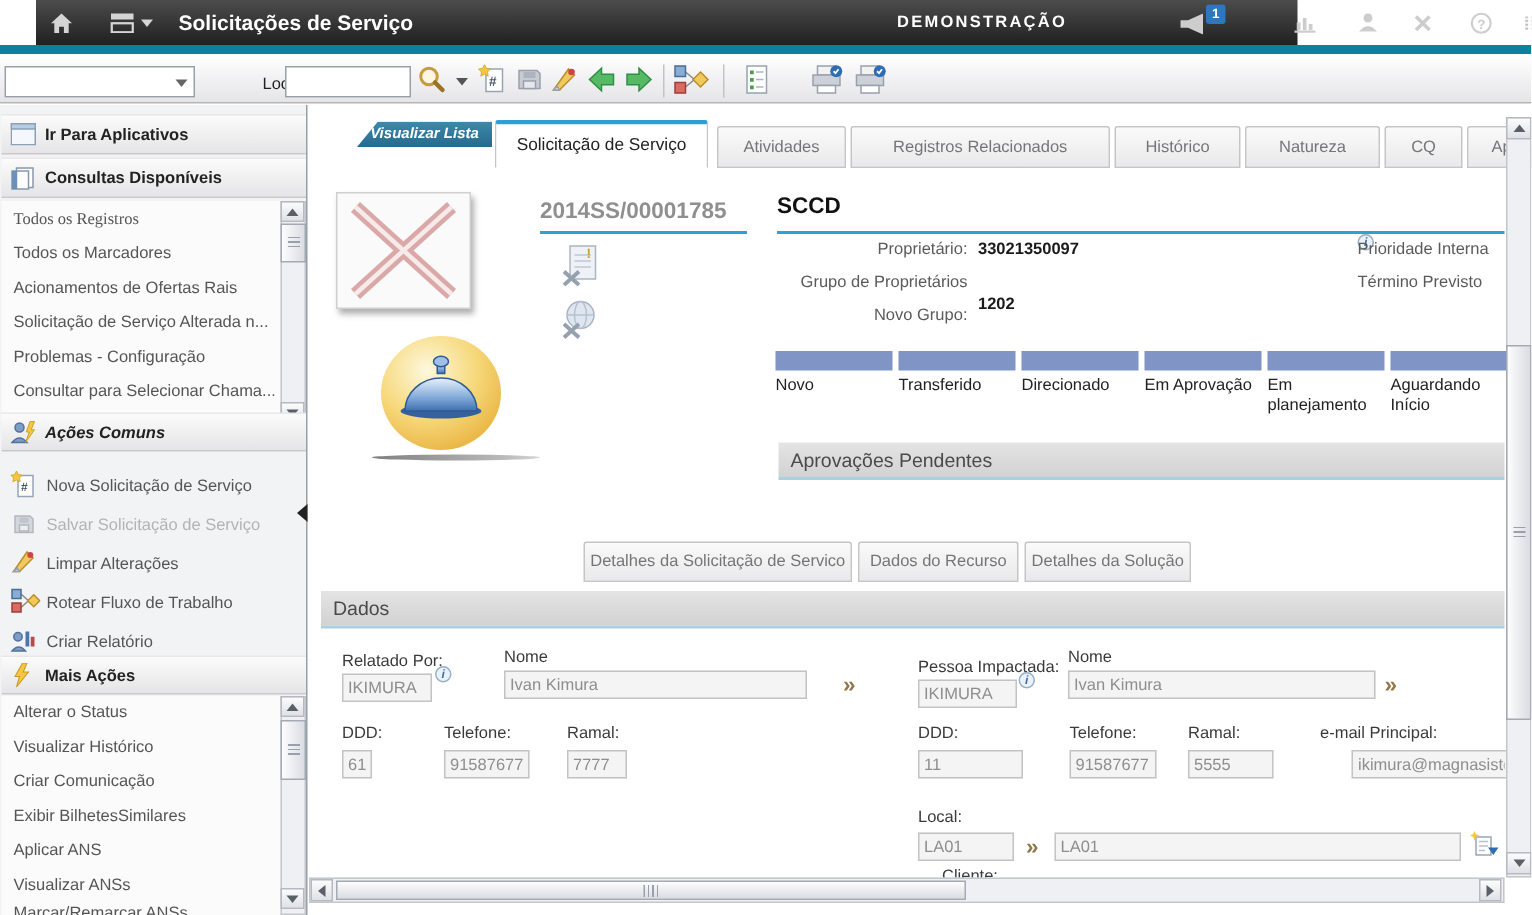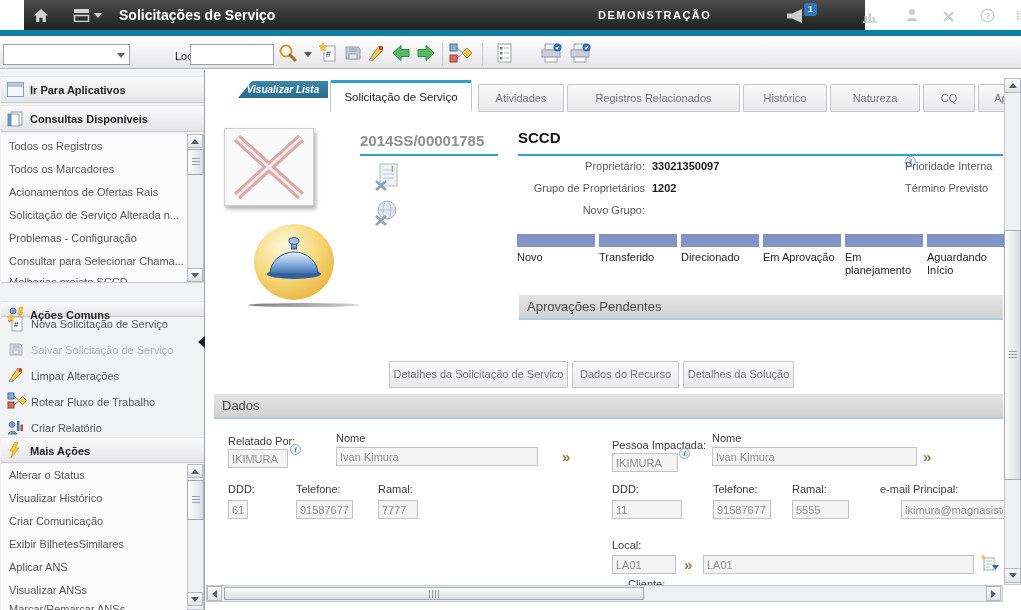--- a/index.html
+++ b/index.html
@@ -197,40 +197,40 @@
   <div class="sb-hdr" style="top:105px;">
     <span class="ic"><svg width="16" height="16">
           <rect x="4" y="1" width="11" height="13" fill="#fff" stroke="#8898aa"></rect>
           <rect x="1" y="3" width="11" height="12" fill="#fff" stroke="#8898aa"></rect>
           <rect x="1" y="3" width="3.5" height="12" fill="#6b90ba"></rect>
         </svg></span>
     <span class="t">Consultas Disponíveis</span>
   </div>
 
   <div class="sb-list" style="top:134px;height:149px;">
-    <span class="sb-item" style="top:6px;">Todos os Registros</span>
+    <span class="sb-item" style="top:6px;font-family:Liberation Serif, serif;">Todos os Registros</span>
     <span class="sb-item" style="top:29px;">Todos os Marcadores</span>
     <span class="sb-item" style="top:52px;">Acionamentos de Ofertas Rais</span>
     <span class="sb-item" style="top:75px;">Solicitação de Serviço Alterada n...</span>
     <span class="sb-item" style="top:98px;">Problemas - Configuração</span>
     <span class="sb-item" style="top:121px;">Consultar para Selecionar Chama...</span>
     <span class="sb-item" style="top:142px;">Melhorias projeto SCCD</span>
     <div class="sc-track" style="left:186px;top:0;width:17px;height:149px;"></div>
     <div class="sc-btn" style="left:186px;top:0;">
         <span class="t-up"></span>
       </div>
     <div class="sc-thumb" style="left:186px;top:15px;width:17px;height:26px;">
         <span class="grip-v"></span>
       </div>
     <div class="sc-btn" style="left:186px;top:134px;">
         <span class="t-dn"></span>
       </div>
   </div>
 
-  <div class="sb-hdr" style="top:301px;height:16px;">
+  <div class="sb-hdr" style="top:275px;height:26px;font-style:italic;">
     <span class="ic" style="top:4px;"><svg width="18" height="16">
           <circle cx="6" cy="5" r="3" fill="#7d9fc6" stroke="#53719a"></circle>
           <path d="M1 15 q5 -6 10 0 z" fill="#7d9fc6" stroke="#53719a"></path>
           <polygon points="13,1 10.5,8 12.5,8 10,15 16,6.5 13.8,6.5 16,1" fill="#f6c63f" stroke="#c89b20" stroke-width="0.6"></polygon>
         </svg></span>
     <span class="t">Ações Comuns</span>
   </div>
 
   <div class="sb-act" style="top:312px;">
     <span class="ic"><svg width="19" height="19">
@@ -338,21 +338,21 @@
         <line x1="5" y1="10" x2="23" y2="10" stroke="#b6c2d2"></line>
         <path d="M3 16 L13 25 M13 16 L3 25" stroke="#96a1b0" stroke-width="2.6"></path>
       </svg></span>
   <span class="sccd">SCCD</span>
   <div class="blueline" style="left:518px;top:154px;width:485px;"></div>
   <span class="info" style="left:905px;top:156px;">i</span>
 
   <span class="blbl" style="top:160px;">Proprietário:</span>
   <span class="bval" style="top:160px;">33021350097</span>
   <span class="blbl" style="top:182px;">Grupo de Proprietários</span>
-  <span class="bval" style="top:182px;">1202</span>
+  <span class="bval" style="top:197px;">1202</span>
   <span class="blbl" style="top:204px;">Novo Grupo:</span>
   <span class="rlbl" style="top:160px;">Prioridade Interna</span>
   <span class="rlbl" style="top:182px;">Término Previsto</span>
 
   <div class="bellwrap">
     <svg width="84" height="82" viewBox="0 0 84 82">
       <defs>
         <radialGradient id="bellg" cx="38%" cy="30%" r="75%">
             <stop offset="0%" stop-color="#fdf8dd"></stop>
             <stop offset="55%" stop-color="#f7d97c"></stop>

